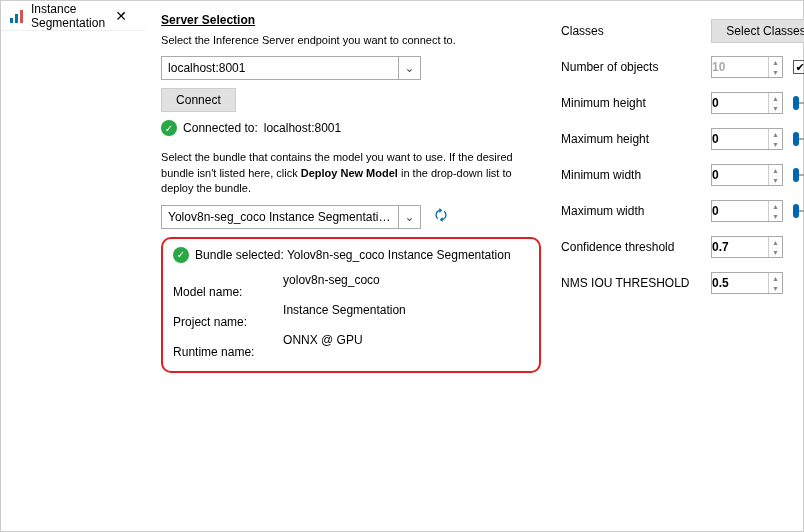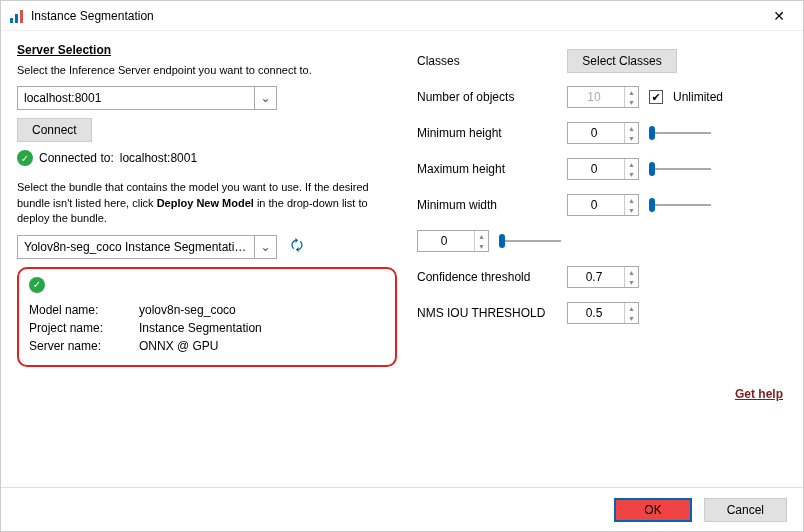--- a/index.html
+++ b/index.html
@@ -1,43 +1,43 @@
 <!DOCTYPE html>
 <html><head>
 <meta charset="utf-8">
 <style>
 * { box-sizing: border-box; margin: 0; padding: 0; }
 body { font-family: "Segoe UI", Arial, sans-serif; font-size: 12px; color: #000; background: #fff; width: 804px; height: 532px; overflow: hidden; }
-.window { width: 804px; height: 532px; border: 1px solid #ccc; display: flex; flex-direction: column; }
+.window { width: 804px; height: 532px; border: 1px solid #ccc; display: flex; flex-direction: row; }
 .titlebar { height: 30px; display: flex; align-items: center; padding: 0 8px; border-bottom: 1px solid #eee; }
 .titlebar .app-icon { width: 16px; height: 16px; margin-right: 6px; }
 .titlebar .title { flex: 1; font-size: 12px; }
 .titlebar .close { width: 32px; text-align: center; cursor: pointer; font-size: 14px; }
 .content { flex: 1; display: flex; padding: 12px 16px 4px 16px; gap: 20px; }
 .col-left { width: 380px; }
 .col-right { flex: 1; }
 h4 { font-size: 12px; font-weight: bold; margin-bottom: 6px; text-decoration: underline; }
 .hint { font-size: 11px; margin-bottom: 8px; line-height: 1.4; }
 .row { display: flex; align-items: center; margin-bottom: 8px; }
 .combo { display: flex; height: 24px; border: 1px solid #aaa; width: 260px; background: #fff; }
 .combo .text { flex: 1; padding: 0 6px; display: flex; align-items: center; overflow: hidden; white-space: nowrap; text-overflow: ellipsis; }
 .combo .arrow { width: 22px; border-left: 1px solid #aaa; display: flex; align-items: center; justify-content: center; color: #555; }
 .btn { height: 24px; padding: 0 14px; background: #e1e1e1; border: 1px solid #ccc; cursor: pointer; font-size: 12px; }
 .status-row { display: flex; align-items: center; gap: 6px; margin: 8px 0 14px 0; }
 .check-circle { width: 16px; height: 16px; border-radius: 50%; background: #28a745; display: flex; align-items: center; justify-content: center; color: #fff; font-size: 10px; }
 .refresh-icon { width: 20px; height: 20px; display: flex; align-items: center; justify-content: center; color: #0066b3; cursor: pointer; font-size: 14px; }
 .highlight-box { border: 2px solid #e02020; border-radius: 10px; padding: 8px 10px; margin-top: 8px; }
 .bundle-status { display: flex; align-items: flex-start; gap: 6px; margin-bottom: 10px; }
 .kv { display: flex; margin-bottom: 4px; font-size: 12px; }
-.kv .k { width: 110px; }
+.kv .k { width: 110px; margin-top: 12px; }
 .setting-row { display: flex; align-items: center; height: 36px; }
 .setting-label { width: 150px; }
 .setting-controls { display: flex; align-items: center; gap: 10px; }
 .num-input { width: 72px; height: 22px; border: 1px solid #aaa; display: flex; }
-.num-input input { flex: 1; border: none; text-align: center; padding-right: 4px; font-size: 12px; width: 100%; }
+.num-input input { flex: 1; border: none; text-align: left; padding-right: 4px; font-size: 12px; width: 100%; font-weight: bold; }
 .num-input input:disabled { color: #aaa; background: #fff; }
 .spin { width: 14px; border-left: 1px solid #ccc; display: flex; flex-direction: column; }
 .spin div { flex: 1; font-size: 7px; color: #888; display: flex; align-items: center; justify-content: center; cursor: pointer; }
 .slider-track { width: 62px; height: 2px; background: #aaa; position: relative; }
 .slider-thumb { position: absolute; left: 0; top: -6px; width: 6px; height: 14px; background: #0066b3; border-radius: 3px; }
 .checkbox { width: 14px; height: 14px; border: 1px solid #555; display: flex; align-items: center; justify-content: center; font-size: 11px; }
 .link { color: #7f1d1d; text-decoration: underline; cursor: pointer; font-weight: bold; }
 .footer { height: 44px; border-top: 1px solid #ddd; display: flex; align-items: center; justify-content: flex-end; padding: 0 16px; gap: 12px; }
 .footer .btn.primary { border: 2px solid #0066b3; background: #ef4444; padding: 0 28px; }
 .help-row { display: flex; justify-content: flex-end; align-items: flex-end; padding-right: 4px; margin-top: 56px; }
@@ -85,31 +85,32 @@
         <div class="combo">
           <span class="text">Yolov8n-seg_coco Instance Segmentati…</span>
           <span class="arrow">⌄</span>
         </div>
         <span class="refresh-icon">🗘</span>
       </div>
 
       <div class="highlight-box">
         <div class="bundle-status">
           <span class="check-circle">✓</span>
+          <span style="line-height:1.4;">Bundle selected: Yolov8n-seg_coco Instance Segmentation</span>
         </div>
         <div class="kv">
             <span class="k">Model name:</span>
             <span>yolov8n-seg_coco</span>
           </div>
         <div class="kv">
             <span class="k">Project name:</span>
             <span>Instance Segmentation</span>
           </div>
         <div class="kv">
-            <span class="k">Server name:</span>
+            <span class="k">Runtime name:</span>
             <span>ONNX @ GPU</span>
           </div>
       </div>
     </div>
 
     <div class="col-right">
 
       <div class="setting-row">
         <span class="setting-label">Classes</span>
         <div class="setting-controls">
@@ -174,20 +175,21 @@
                 <div>▼</div>
               </div>
           </div>
           <div class="slider-track">
               <div class="slider-thumb"></div>
             </div>
         </div>
       </div>
 
       <div class="setting-row">
+        <span class="setting-label">Maximum width</span>
         <div class="setting-controls">
           <div class="num-input">
             <input value="0" style="">
             <div class="spin">
                 <div>▲</div>
                 <div>▼</div>
               </div>
           </div>
           <div class="slider-track">
               <div class="slider-thumb"></div>

